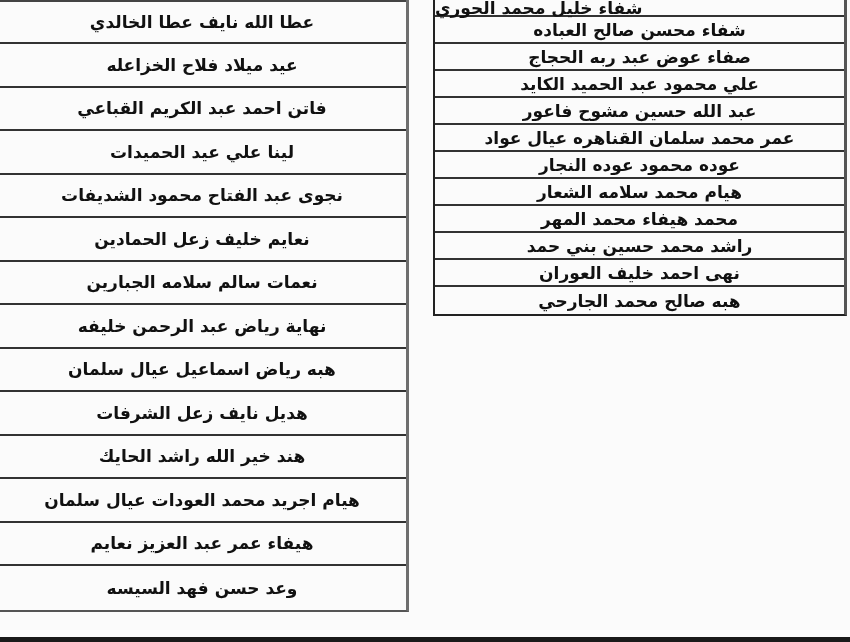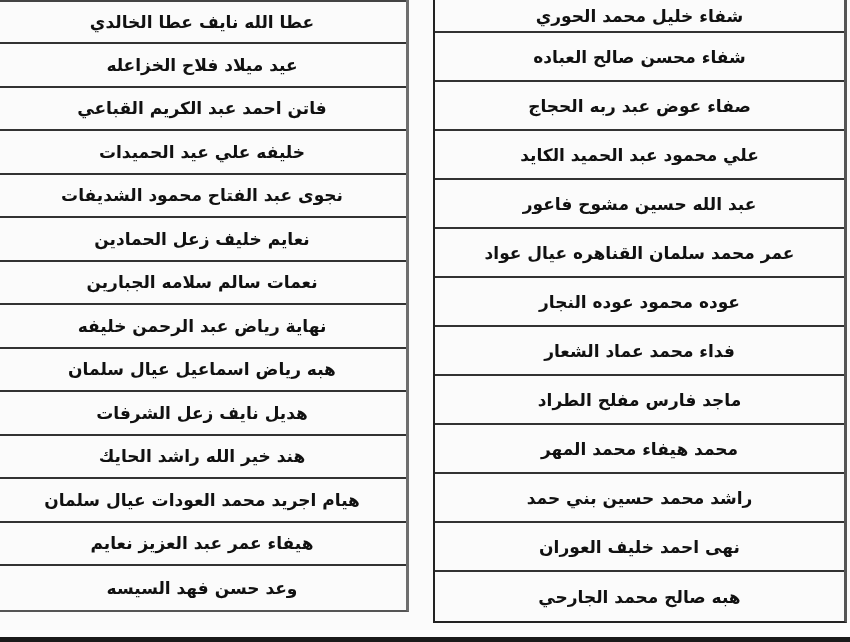--- a/index.html
+++ b/index.html
@@ -29,43 +29,43 @@
     display: flex; align-items: center; justify-content: center;
     border-bottom: 2px solid #333;
     font-weight: bold;
     color: #111;
     font-size: 17px;
     white-space: nowrap;
   }
   .table-left .row { height: 43.5px; }
   .table-left .row:first-child { border-top: 2px solid #444; height: 44px; }
   .table-left .row:last-child { border-bottom: none; }
-  .table-right .row { height: 49px; }
-  .table-right .row:first-child { height: 33px; }
+  .table-right .row { height: 27px; }
+  .table-right .row:first-child { height: 17px; justify-content: flex-end; }
   .table-right .row:last-child { border-bottom: none; justify-content: center; }
   .bottom-bar {
     position: absolute; left: 0; top: 637px; width: 850px; height: 5px;
     background: #1a1a1a;
   }
 </style>
 </head>
 <body>
 
 <div class="table table-left">
   <div class="row">
       <span>عطا الله نايف عطا الخالدي</span>
     </div>
   <div class="row">
       <span>عيد ميلاد فلاح الخزاعله</span>
     </div>
   <div class="row">
       <span>فاتن احمد عبد الكريم القباعي</span>
     </div>
   <div class="row">
-      <span>خليفه علي عيد الحميدات</span>
+      <span>لينا علي عيد الحميدات</span>
     </div>
   <div class="row">
       <span>نجوى عبد الفتاح محمود الشديفات</span>
     </div>
   <div class="row">
       <span>نعايم خليف زعل الحمادين</span>
     </div>
   <div class="row">
       <span>نعمات سالم سلامه الجبارين</span>
     </div>
@@ -108,24 +108,21 @@
   <div class="row">
       <span>عبد الله حسين مشوح فاعور</span>
     </div>
   <div class="row">
       <span>عمر محمد سلمان القناهره عيال عواد</span>
     </div>
   <div class="row">
       <span>عوده محمود عوده النجار</span>
     </div>
   <div class="row">
-      <span>فداء محمد عماد الشعار</span>
-    </div>
-  <div class="row">
-      <span>ماجد فارس مفلح الطراد</span>
+      <span>هيام محمد سلامه الشعار</span>
     </div>
   <div class="row">
       <span>محمد هيفاء محمد المهر</span>
     </div>
   <div class="row">
       <span>راشد محمد حسين بني  حمد</span>
     </div>
   <div class="row">
       <span>نهى احمد خليف العوران</span>
     </div>

